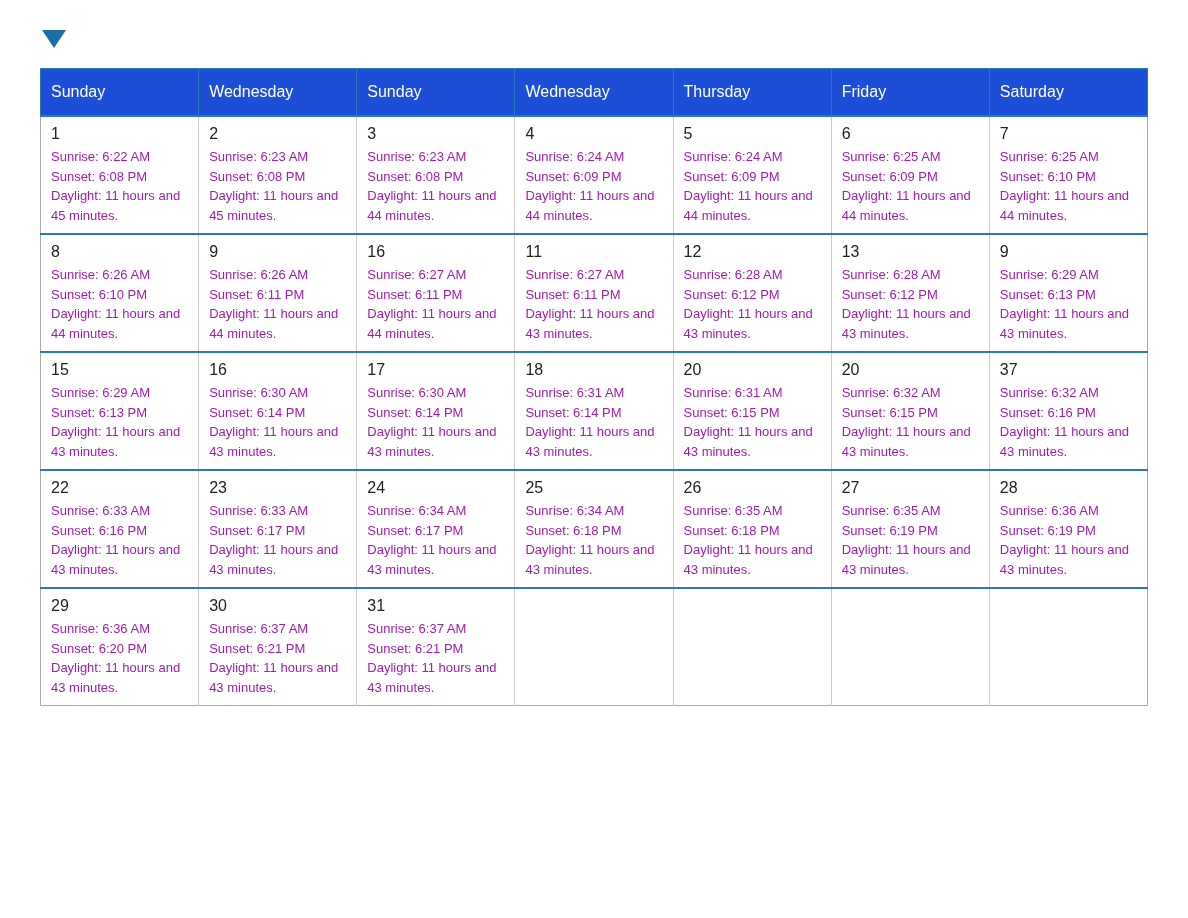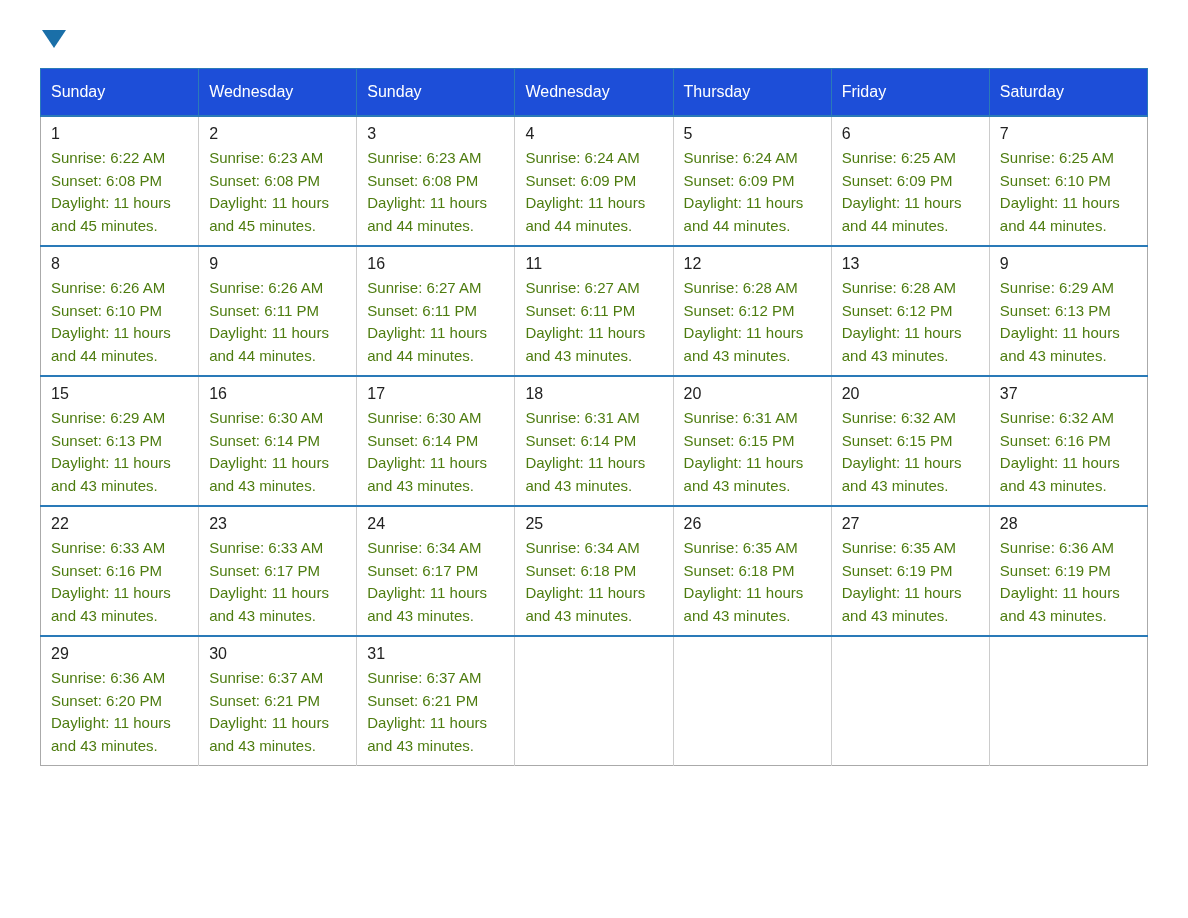--- a/index.html
+++ b/index.html
@@ -87,23 +87,23 @@
       border-right: none;
     }
     .day-number {
       font-size: 16px;
       color: #222;
       font-weight: normal;
       margin-bottom: 4px;
       display: block;
     }
     .day-info {
-      font-size: 15px;
+      font-size: 13px;
       line-height: 1.5;
-      color: #4d7c0f;
+      color: #a21caf;
     }
     .empty-cell {
       background: #fff;
     }
   </style>
 </head>
 <body>
 
 <div class="header">
   <div class="logo">

